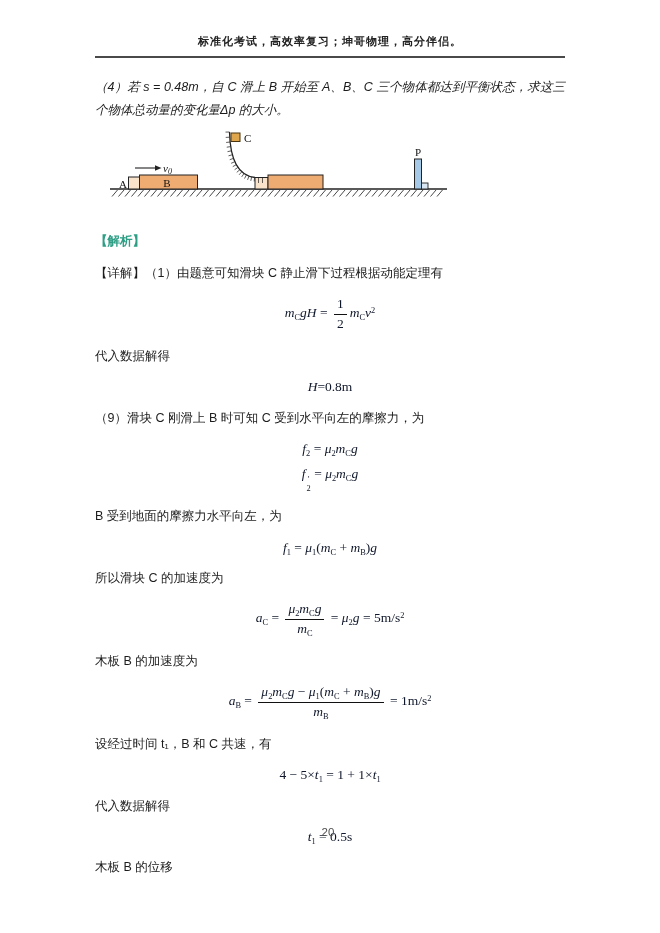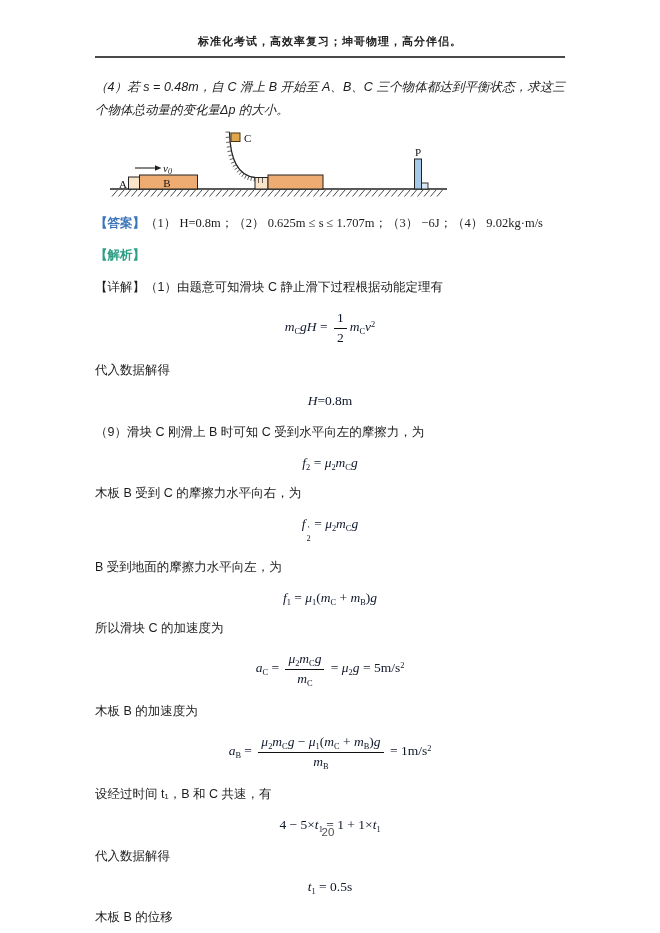--- a/index.html
+++ b/index.html
@@ -14,21 +14,21 @@
   .hdr-title { text-align:center; font-size:11px; font-weight:bold; letter-spacing:1px; color:#222; }
   .hdr-line  { border-bottom:2px solid #4a4a4a; margin-top:7px; }
 
   .question { margin-top:18px; font-size:12.5px; line-height:1.8; text-align:justify;font-style:italic; }
 
   .figure { margin-top:6px; margin-left:5px; }
 
   .answer-line { margin-top:12px; font-size:12.5px; font-family:"Liberation Serif", serif; }
   .lbl-answer   { font-weight:bold; }
   .lbl-analysis { font-weight:bold; }
-  .analysis-line { margin-top:15px; font-size:12.5px; }
+  .analysis-line { margin-top:30px; font-size:12.5px; }
 
   .para    { font-size:12.5px; margin:14px 0; line-height:1.45; }
   .formula { text-align:center; font-family:"Liberation Serif", serif;
              font-size:13.5px; margin:10px 0; line-height:1.15; color:#0f172a; }
   .formula .it { font-style:italic; }
   .formula sub { font-size:0.62em; vertical-align:-0.35em; line-height:0; }
   .formula sup { font-size:0.62em; vertical-align:0.55em; line-height:0; }
   .frac { display:inline-block; vertical-align:middle; text-align:center; margin:0 3px; }
   .frac .num { display:block; border-bottom:1px solid #111; padding:0 3px 1px; line-height:1.25; }
   .frac .den { display:block; padding-top:1px; line-height:1.25; }
@@ -144,36 +144,32 @@
       <line x1="158.5" y1="50.5" x2="158.5" y2="56" stroke="#222" stroke-width="0.7"></line>
       <line x1="162.5" y1="50.5" x2="162.5" y2="56" stroke="#222" stroke-width="0.7"></line>
       <rect x="168" y="48" width="55" height="14" fill="#eeac72" stroke="#222" stroke-width="1"></rect>
 
       <text x="318" y="29" text-anchor="middle" font-size="12">P</text>
       <rect x="314.5" y="32" width="7" height="30" fill="#a5c9e6" stroke="#222" stroke-width="1"></rect>
       <rect x="321.5" y="56" width="6.5" height="6" fill="#d9e7f5" stroke="#222" stroke-width="0.9"></rect>
     </svg>
   </div>
 
-  <div class="answer-line">
-    <span class="lbl-answer" style="color: rgb(59, 116, 184);">【答案】</span><span>（1） H=0.8m；（2） 0.625m ≤ s ≤ 1.707m；（3） −6J；（4） 9.02kg·m/s</span>
-  </div>
 
   <div class="analysis-line">
     <span class="lbl-analysis" style="color: rgb(46, 159, 133);">【解析】</span>
   </div>
 
   <div>
       <div class="para">【详解】（1）由题意可知滑块 C 静止滑下过程根据动能定理有</div>
       <div class="formula"><span class="it">m</span><sub>C</sub><span class="it">gH</span><span> = </span><span class="frac"><span class="num"><span>1</span></span><span class="den"><span>2</span></span></span><span class="it">m</span><sub>C</sub><span class="it">v</span><sup>2</sup></div>
       <div class="para">代入数据解得</div>
       <div class="formula"><span class="it">H</span><span>=0.8m</span></div>
       <div class="para">（9）滑块 C 刚滑上 B 时可知 C 受到水平向左的摩擦力，为</div>
       <div class="formula"><span class="it">f</span><sub>2</sub><span> = </span><span class="it">μ</span><sub>2</sub><span class="it">m</span><sub>C</sub><span class="it">g</span></div>
-      <div class="para">木板 B 受到 C 的摩擦力水平向右，为</div>
       <div class="formula"><span class="it">f</span><span class="ss">
           <span>′</span>
           <span>2</span>
         </span><span> = </span><span class="it">μ</span><sub>2</sub><span class="it">m</span><sub>C</sub><span class="it">g</span></div>
       <div class="para">B 受到地面的摩擦力水平向左，为</div>
       <div class="formula"><span class="it">f</span><sub>1</sub><span> = </span><span class="it">μ</span><sub>1</sub><span>(</span><span class="it">m</span><sub>C</sub><span> + </span><span class="it">m</span><sub>B</sub><span>)</span><span class="it">g</span></div>
       <div class="para">所以滑块 C 的加速度为</div>
       <div class="formula"><span class="it">a</span><sub>C</sub><span> = </span><span class="frac"><span class="num"><span class="it">μ</span><sub>2</sub><span class="it">m</span><sub>C</sub><span class="it">g</span></span><span class="den"><span class="it">m</span><sub>C</sub></span></span><span> = </span><span class="it">μ</span><sub>2</sub><span class="it">g</span><span> = 5m/s</span><sup>2</sup></div>
       <div class="para">木板 B 的加速度为</div>
       <div class="formula"><span class="it">a</span><sub>B</sub><span> = </span><span class="frac"><span class="num"><span class="it">μ</span><sub>2</sub><span class="it">m</span><sub>C</sub><span class="it">g</span><span> − </span><span class="it">μ</span><sub>1</sub><span>(</span><span class="it">m</span><sub>C</sub><span> + </span><span class="it">m</span><sub>B</sub><span>)</span><span class="it">g</span></span><span class="den"><span class="it">m</span><sub>B</sub></span></span><span> = 1m/s</span><sup>2</sup></div>

